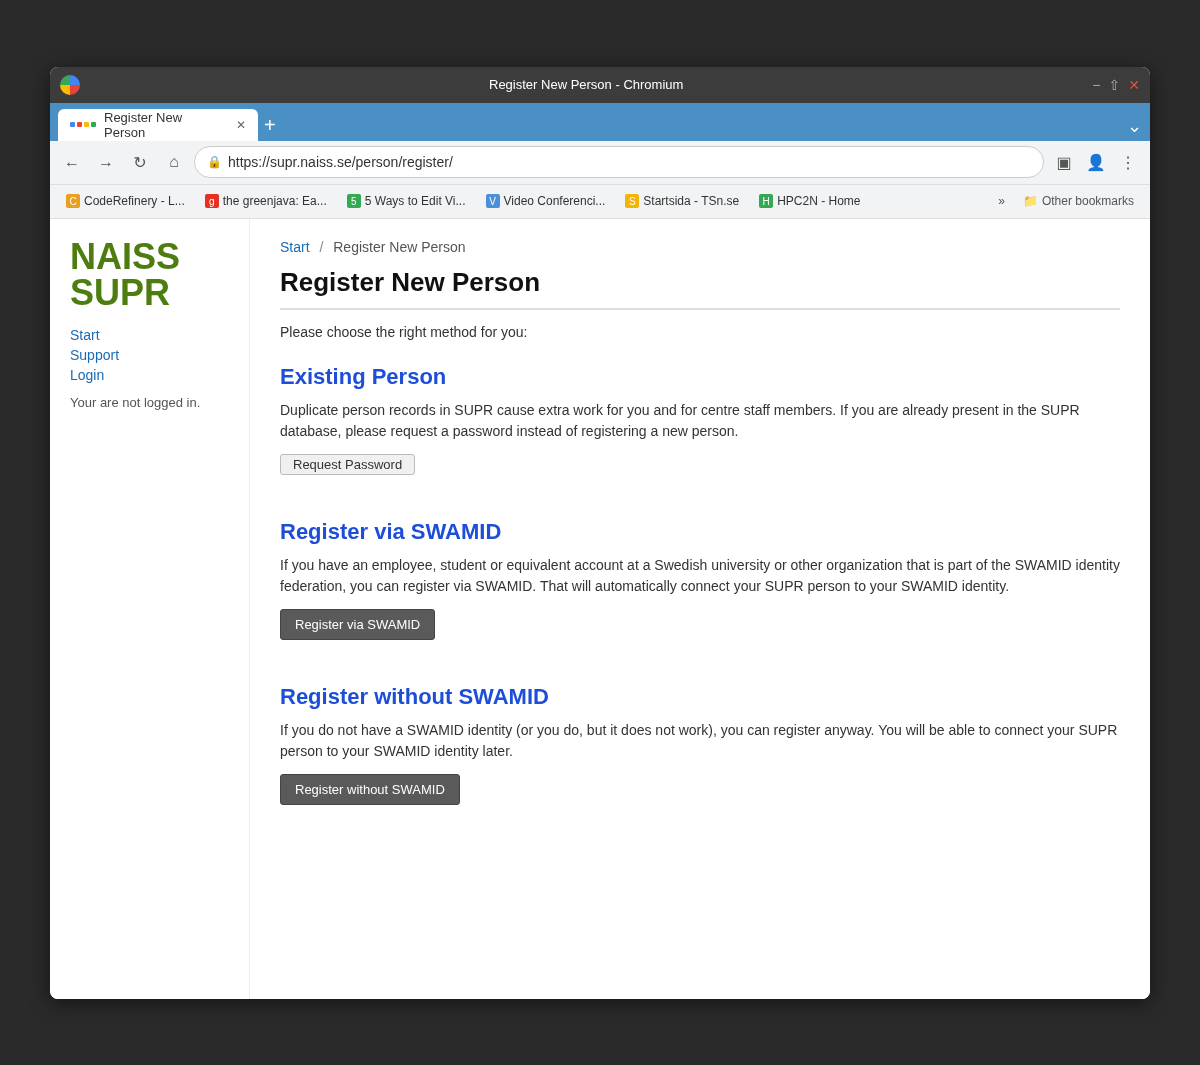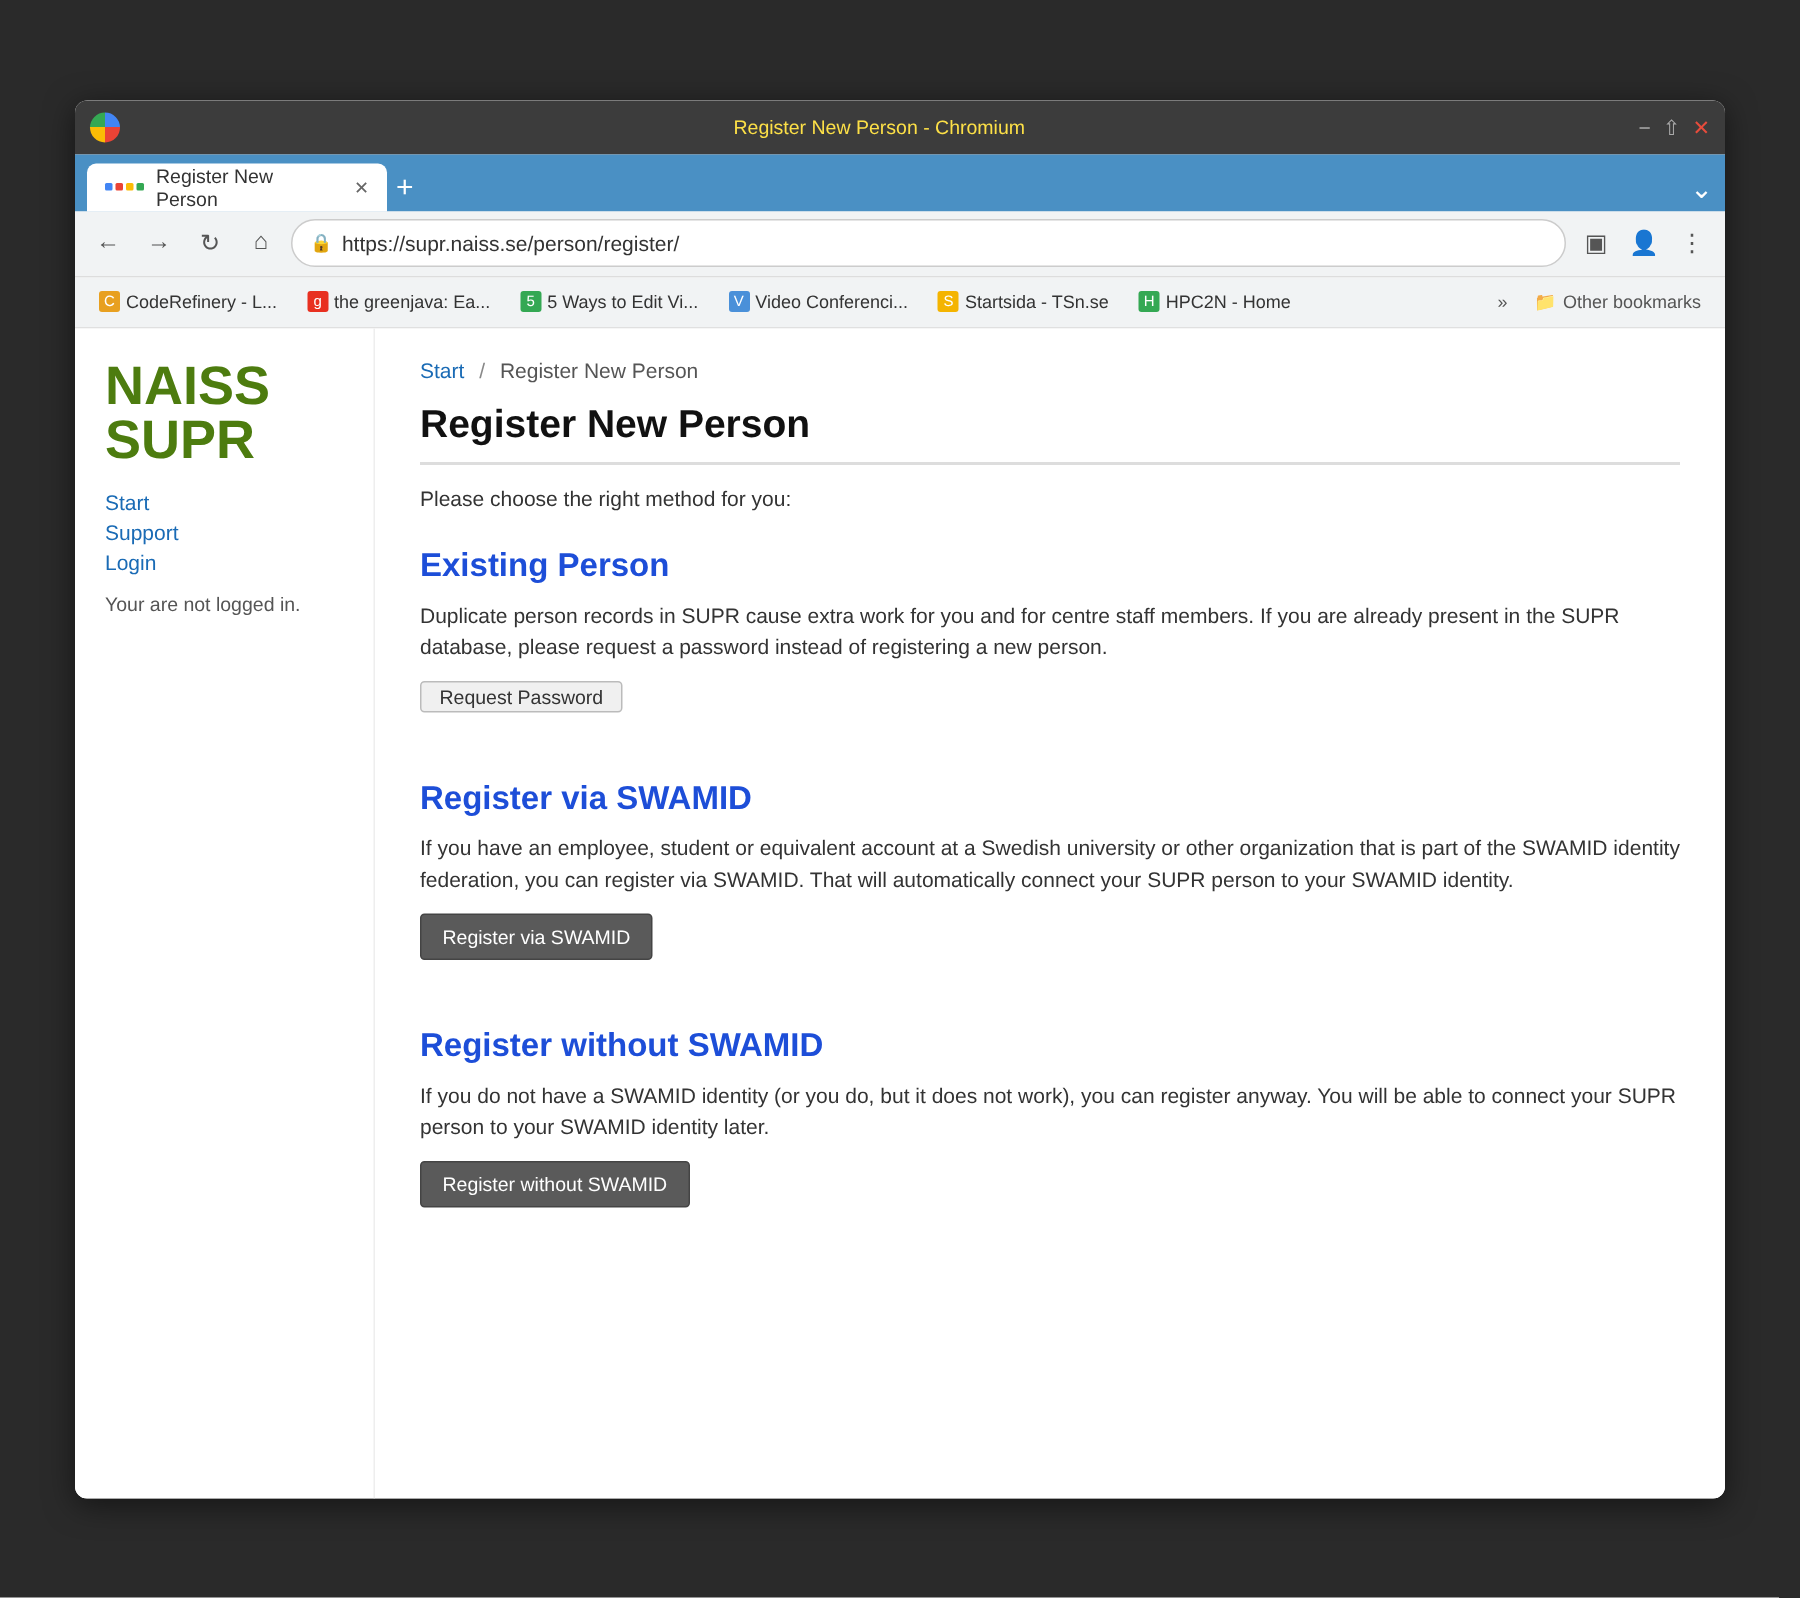--- a/index.html
+++ b/index.html
@@ -21,21 +21,21 @@
     
     .browser-titlebar {
       background: #3c3c3c;
       height: 36px;
       display: flex;
       align-items: center;
       padding: 0 10px;
       justify-content: space-between;
     }
     .browser-titlebar-title {
-      color: #fde047;
+      color: #ffffff;
       font-size: 13px;
       flex: 1;
       text-align: center;
     }
     .titlebar-chromium-icon {
       width: 20px;
       height: 20px;
       background: conic-gradient(#4285F4 0deg 90deg, #EA4335 90deg 180deg, #FBBC05 180deg 270deg, #34A853 270deg 360deg);
       border-radius: 50%;
     }

